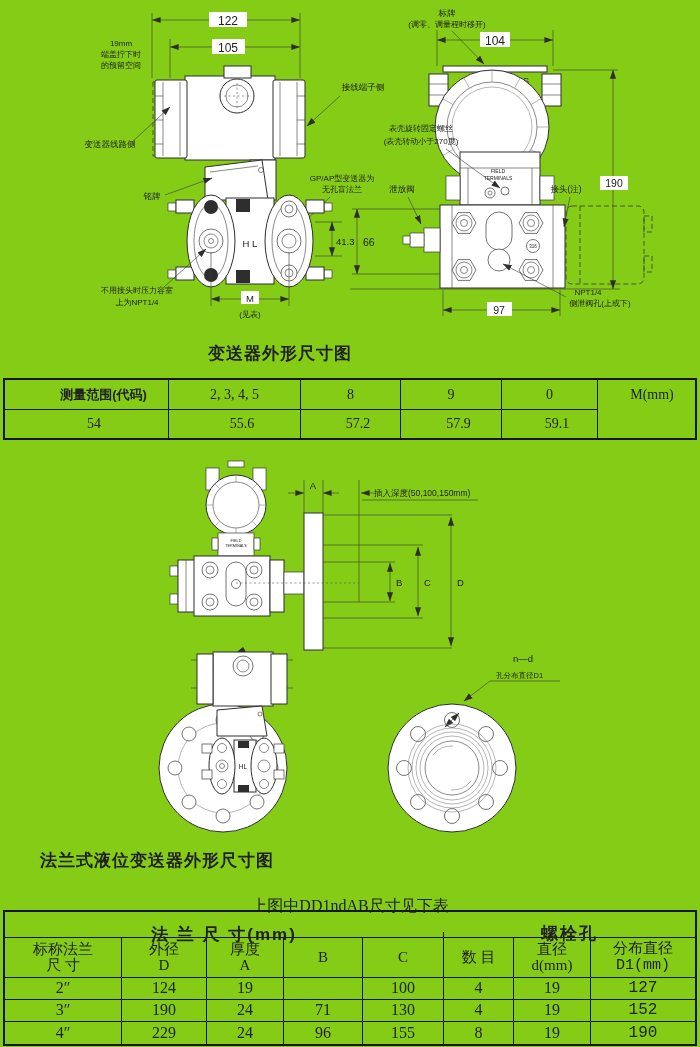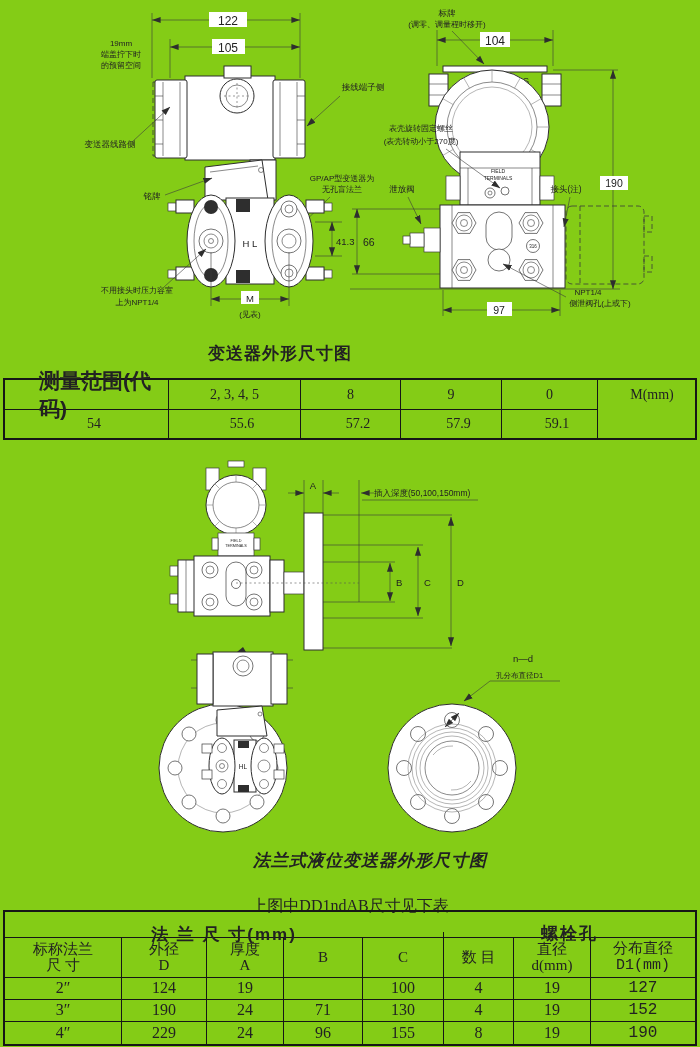--- a/index.html
+++ b/index.html
@@ -15,33 +15,33 @@
   .dash{stroke:#3a3a3a;stroke-width:.8;fill:none;stroke-dasharray:5 3;}
   .cl{stroke:#555;stroke-width:.6;fill:none;stroke-dasharray:2 2.5;}
   .an{font-size:8.5px;}
   .an8{font-size:8px;}
   .dm{font-size:12px;}
   .dm10{font-size:10.5px;}
   .dm9{font-size:9.5px;}
   .mid{text-anchor:middle;}
   .t1{position:absolute;left:0;width:560px;top:342px;text-align:center;
       font-size:17px;font-weight:bold;letter-spacing:1px;}
-  .t2a{position:absolute;left:40px;width:660px;top:849px;text-align:center;
-      font-size:17px;font-weight:bold;letter-spacing:1px;font-style:italic;}
+  .t2a{position:absolute;left:40px;width:660px;top:849px;
+      font-size:17px;font-weight:bold;letter-spacing:1px;}
   .t2b{position:absolute;left:0;width:700px;top:896px;text-align:center;
       font-size:16px;font-family:"Liberation Serif",serif;}
   
   .tbl1{position:absolute;left:3px;top:378px;width:690px;border:2px solid #161616;
         display:grid;grid-template-columns:164px 132px 100px 101px 96px 93px;
         grid-template-rows:30px 28px;font-family:"Liberation Serif",serif;}
   .tbl1 .c{border-right:1.5px solid #161616;border-bottom:1.5px solid #161616;
         display:flex;align-items:center;justify-content:center;font-size:14px;}
   .tbl1 .c:nth-child(6n){border-right:none;}
   .tbl1 .c.last{border-bottom:none;padding-left:15px;}
-  .tbl1 .hd{font-family:"Liberation Sans",sans-serif;font-weight:bold;font-size:21px;padding-left:34px;}
+  .tbl1 .hd{font-family:"Liberation Sans",sans-serif;font-weight:bold;font-size:13px;padding-left:34px;}
   
   .tbl2{position:absolute;left:3px;top:910px;width:690px;border:2px solid #161616;
         display:grid;grid-template-columns:117px 85px 77px 79px 81px 70px 77px 104px;
         grid-template-rows:26px 40px 22px 22px 22px;font-family:"Liberation Serif",serif;}
   .tbl2 .c{border-right:1.2px solid #161616;border-bottom:1.2px solid #161616;
         display:flex;flex-direction:column;align-items:center;justify-content:center;
         font-size:16px;line-height:1.05;}
   .tbl2 .c.noR{border-right:none;font-family:Liberation Mono, monospace;}
   .tbl2 .c.noB{border-bottom:none;}
   .tbl2 .g{grid-column:span 5;font-weight:bold;font-size:17px;

